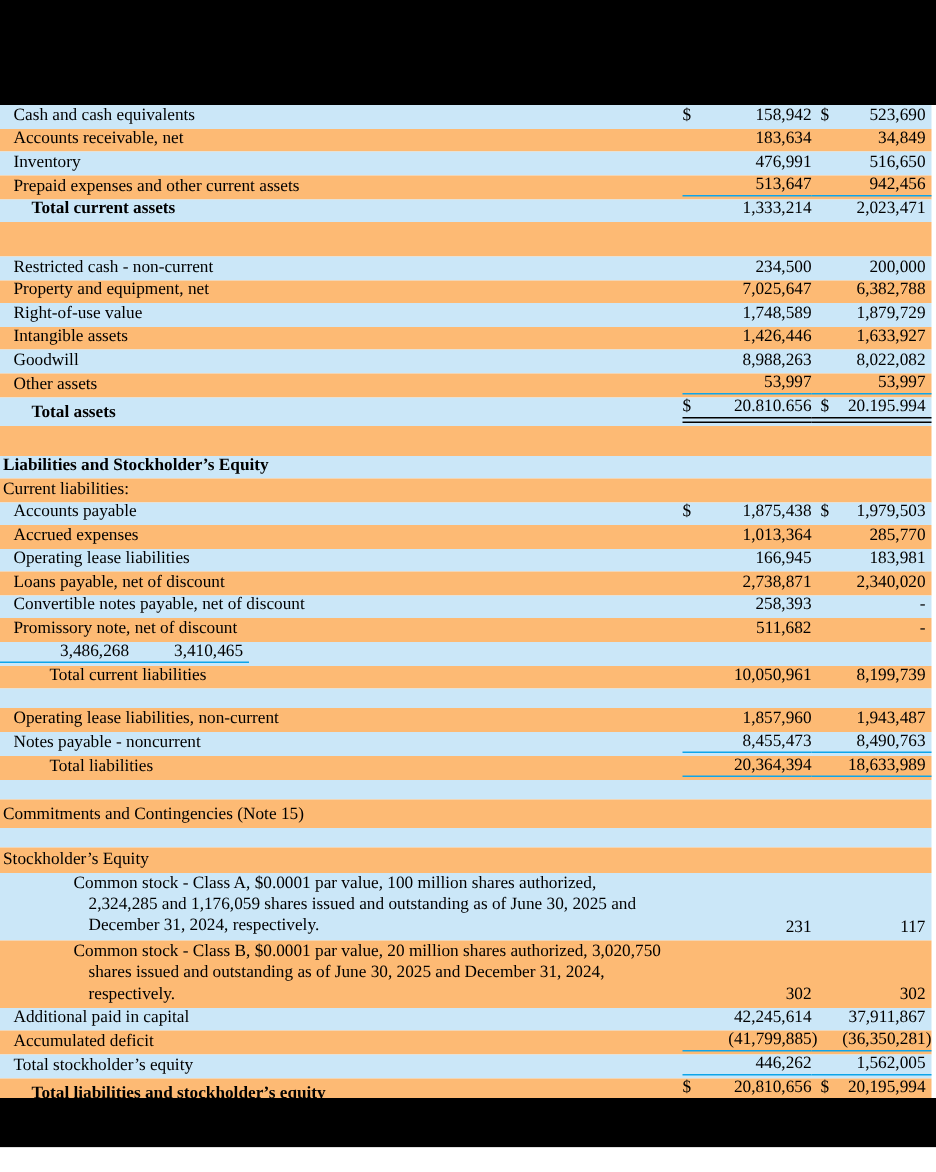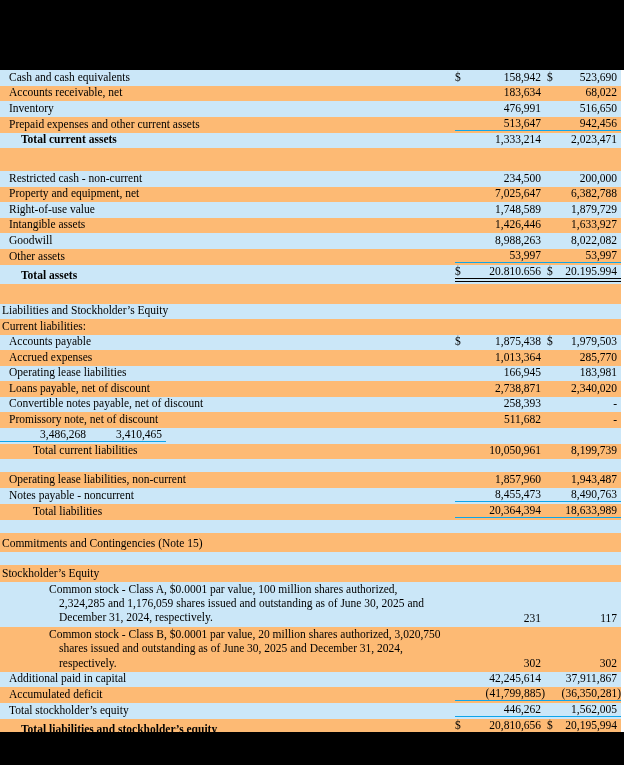--- a/index.html
+++ b/index.html
@@ -18,21 +18,21 @@
   .row{
     display:flex;
     align-items:flex-end;
     min-height:15.5px;
     line-height:13px;
     padding-bottom:2px;
     box-sizing:border-box;
   }
   .row.blue{background:var(--rowblue);}
   .row.white{background:#fdba74;}
-  .row.bold{font-weight:normal;}
+  .row.bold{font-weight:bold;}
   .row.blank{padding-bottom:0;min-height:0;}
   .label{flex:1;min-width:0;padding-left:40px;}
   .ind0{padding-left:2px;}
   .ind1{padding-left:9px;}
   .ind2{padding-left:21px;font-weight:bold;}
   .ind3{padding-left:33px;}
   .ml .label div{line-height:14.4px;}
   .ml .label .l2{padding-left:19px;}
   .num{
     flex:none;
@@ -65,21 +65,21 @@
           <span class="dollar">$</span>
           <span class="val">523,690</span>
         </div>
       </div>
       <div class="row white">
         <div class="label ind1">Accounts receivable, net</div>
         <div class="num c1">
           <span class="val">183,634</span>
         </div>
         <div class="num c2">
-          <span class="val">68,022</span>
+          <span class="val">34,849</span>
         </div>
       </div>
       <div class="row blue">
         <div class="label ind1">Inventory</div>
         <div class="num c1">
           <span class="val">476,991</span>
         </div>
         <div class="num c2">
           <span class="val">516,650</span>
         </div>

